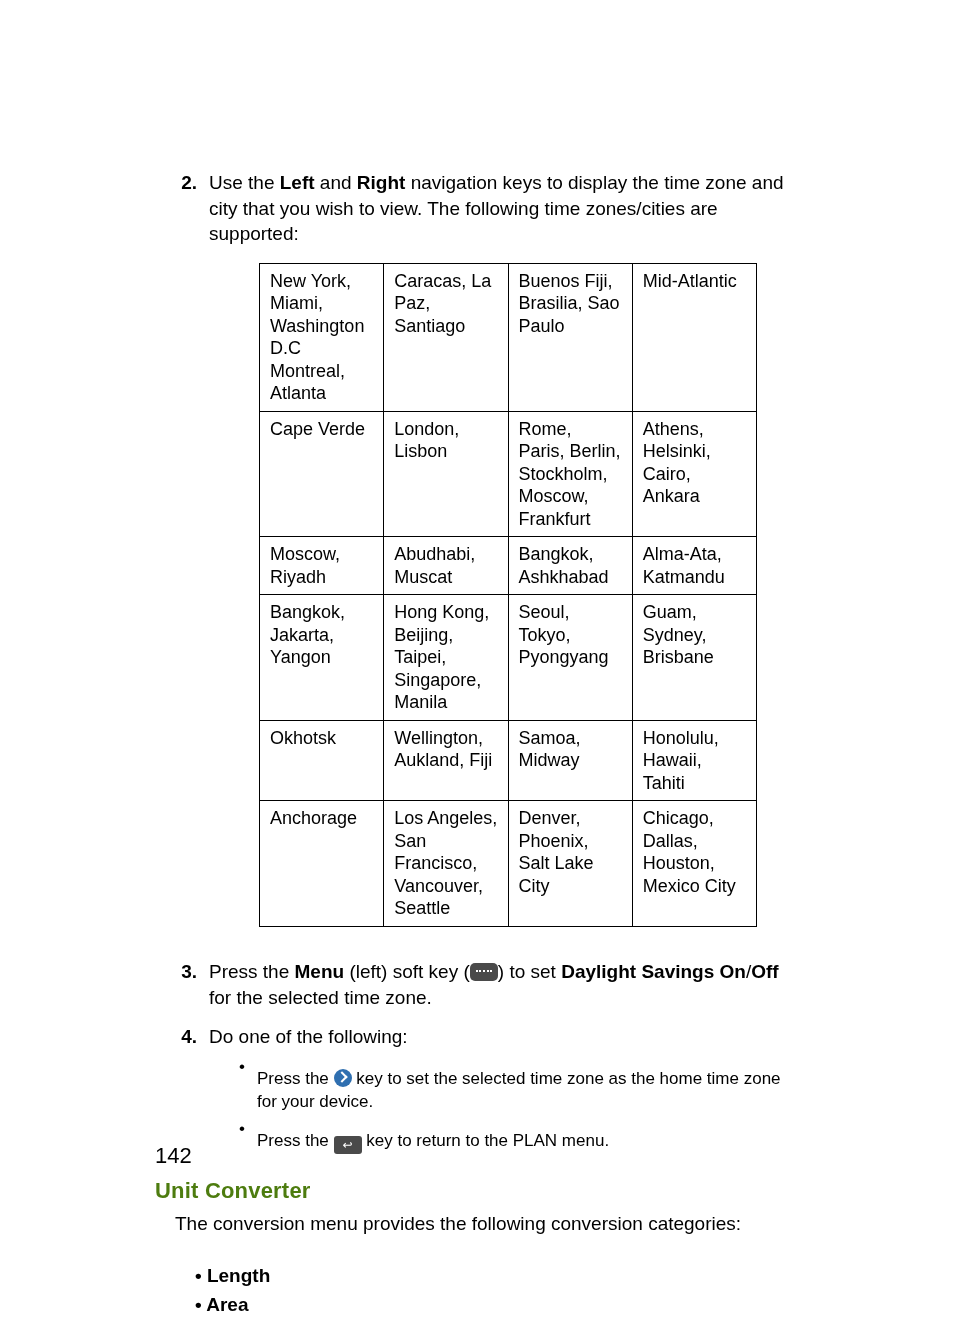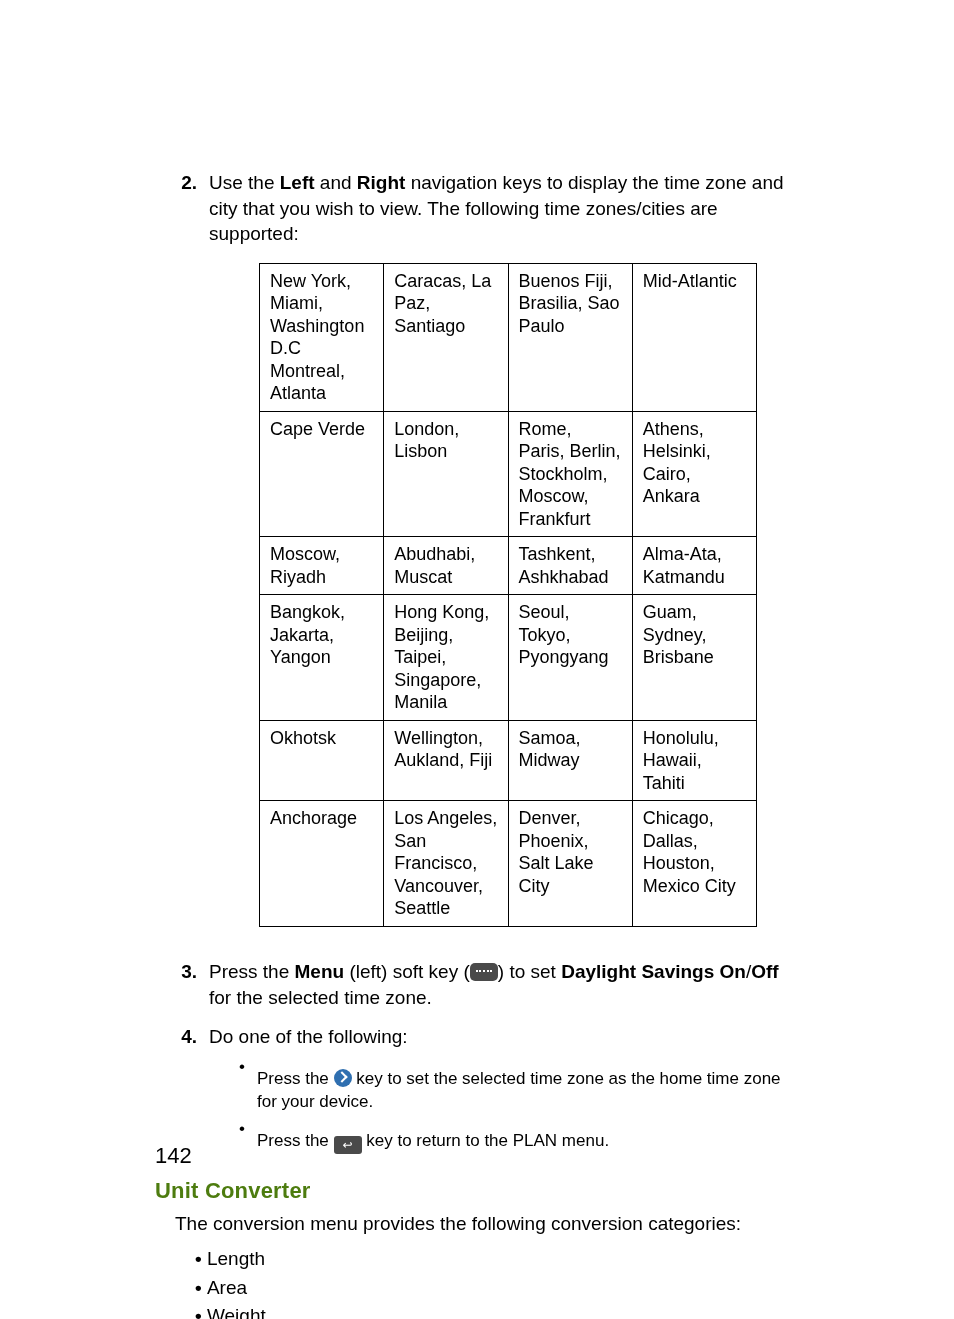--- a/index.html
+++ b/index.html
@@ -117,30 +117,30 @@
     box-sizing: border-box;
   }
   .section-head {
     color: #4d7c0f;
     font-weight: 900;
     font-size: 22px;
     margin: 18px 0 6px 0;
     letter-spacing: 0.2px;
   }
   .para {
-    margin: 0 0 8px 20px;
+    margin: 0 0 25px 20px;
     font-size: 19px;
   }
   .bul-list {
     margin: 0 0 0 40px;
     font-size: 19px;
     line-height: 1.5;
   }
   .bul-item .bul-dot { font-weight: bold; }
-  .bul-item .bul-lbl { font-weight: normal; }
+  .bul-item .bul-lbl { font-weight: bold; }
   .page-num {
     position: absolute;
     left: 155px;
     bottom: 150px;
     font-size: 22px;
   }
 </style>
 </head>
 <body>
 
@@ -164,21 +164,21 @@
         </tr>
         <tr>
           <td>Cape Verde</td>
           <td>London, Lisbon</td>
           <td>Rome, Paris, Berlin, Stockholm, Moscow, Frankfurt</td>
           <td>Athens, Helsinki, Cairo, Ankara</td>
         </tr>
         <tr>
           <td>Moscow, Riyadh</td>
           <td>Abudhabi, Muscat</td>
-          <td>Tashkent, Ashkhabad</td>
+          <td>Bangkok, Ashkhabad</td>
           <td>Alma-Ata, Katmandu</td>
         </tr>
         <tr>
           <td>Bangkok, Jakarta, Yangon</td>
           <td>Hong Kong, Beijing, Taipei, Singapore, Manila</td>
           <td>Seoul, Tokyo, Pyongyang</td>
           <td>Guam, Sydney, Brisbane</td>
         </tr>
         <tr>
           <td>Okhotsk</td>

